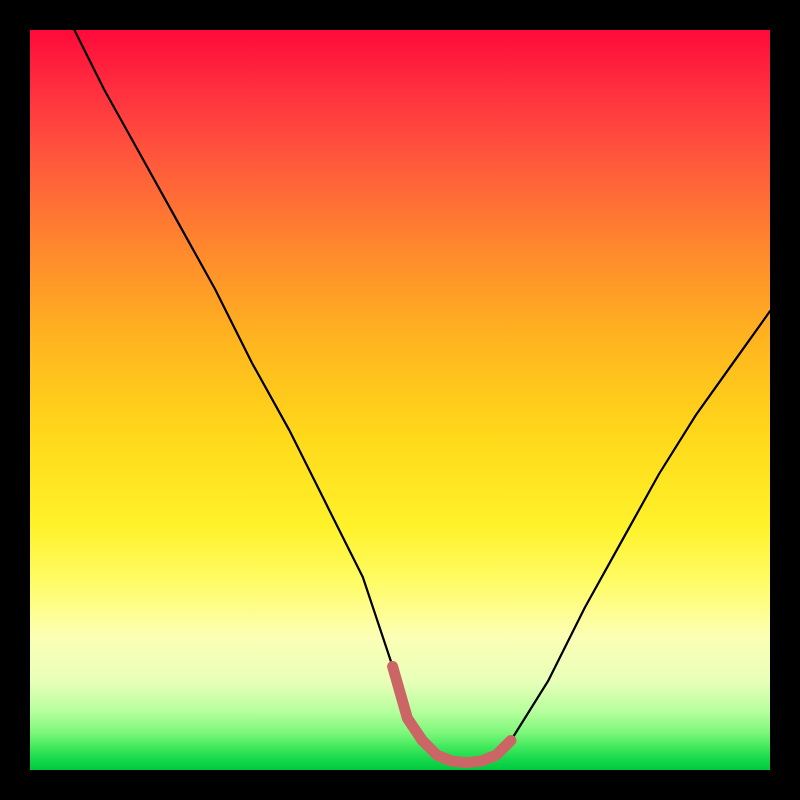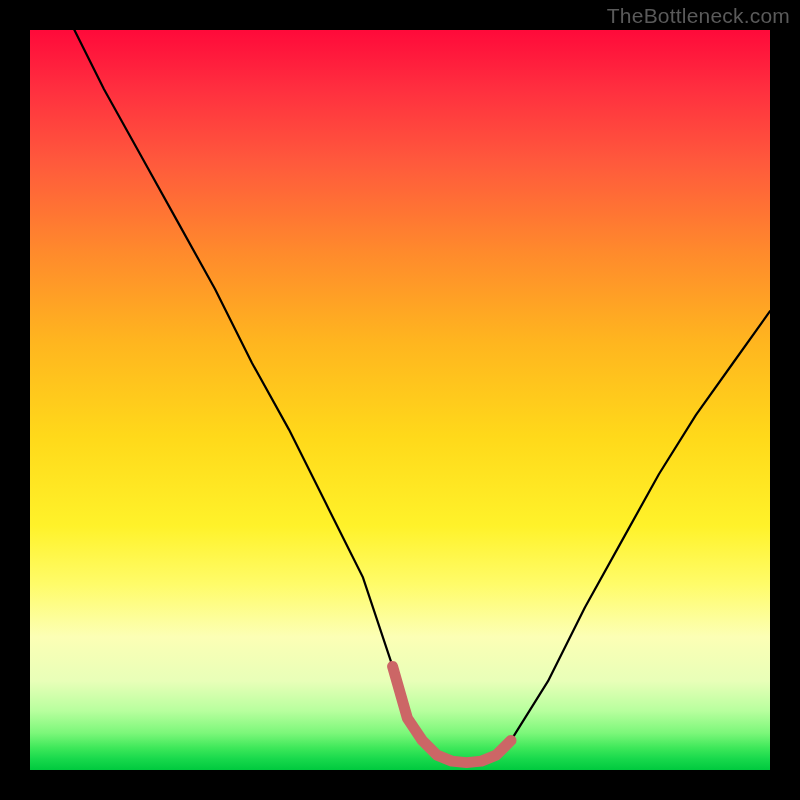--- a/index.html
+++ b/index.html
@@ -61,21 +61,20 @@
     letter-spacing: 0.2px;
     font-weight: 400;
     user-select: none;
   }
 </style>
 </head>
 <body>
 
 <div class="frame">
 
-  <div class="watermark">TheBottleneck.com</div>
 
   <div class="plot">
     <div class="gradient"></div>
 
     <svg class="curve" viewBox="0 0 740 740" preserveAspectRatio="none">
       <path id="curve-main" fill="none" stroke="#000" stroke-width="2.2" stroke-linecap="round" stroke-linejoin="round" d="M44.4 0.0 L74.0 59.2 L111.0 125.8 L148.0 192.4 L185.0 259.0 L222.0 333.0 L259.0 399.6 L296.0 473.6 L333.0 547.6 L362.6 636.4 L377.4 688.2 L392.2 710.4 L407.0 725.2 L421.8 731.1 L436.6 732.6 L451.4 731.1 L466.2 725.2 L481.0 710.4 L518.0 651.2 L555.0 577.2 L592.0 510.6 L629.0 444.0 L666.0 384.8 L703.0 333.0 L740.0 281.2"></path>
       <path id="curve-band" fill="none" stroke="#cc6666" stroke-width="11" stroke-linecap="round" stroke-linejoin="round" d="M362.6 636.4 L377.4 688.2 L392.2 710.4 L407.0 725.2 L421.8 731.1 L436.6 732.6 L451.4 731.1 L466.2 725.2 L481.0 710.4"></path>
     </svg>
   </div>
 </div>

